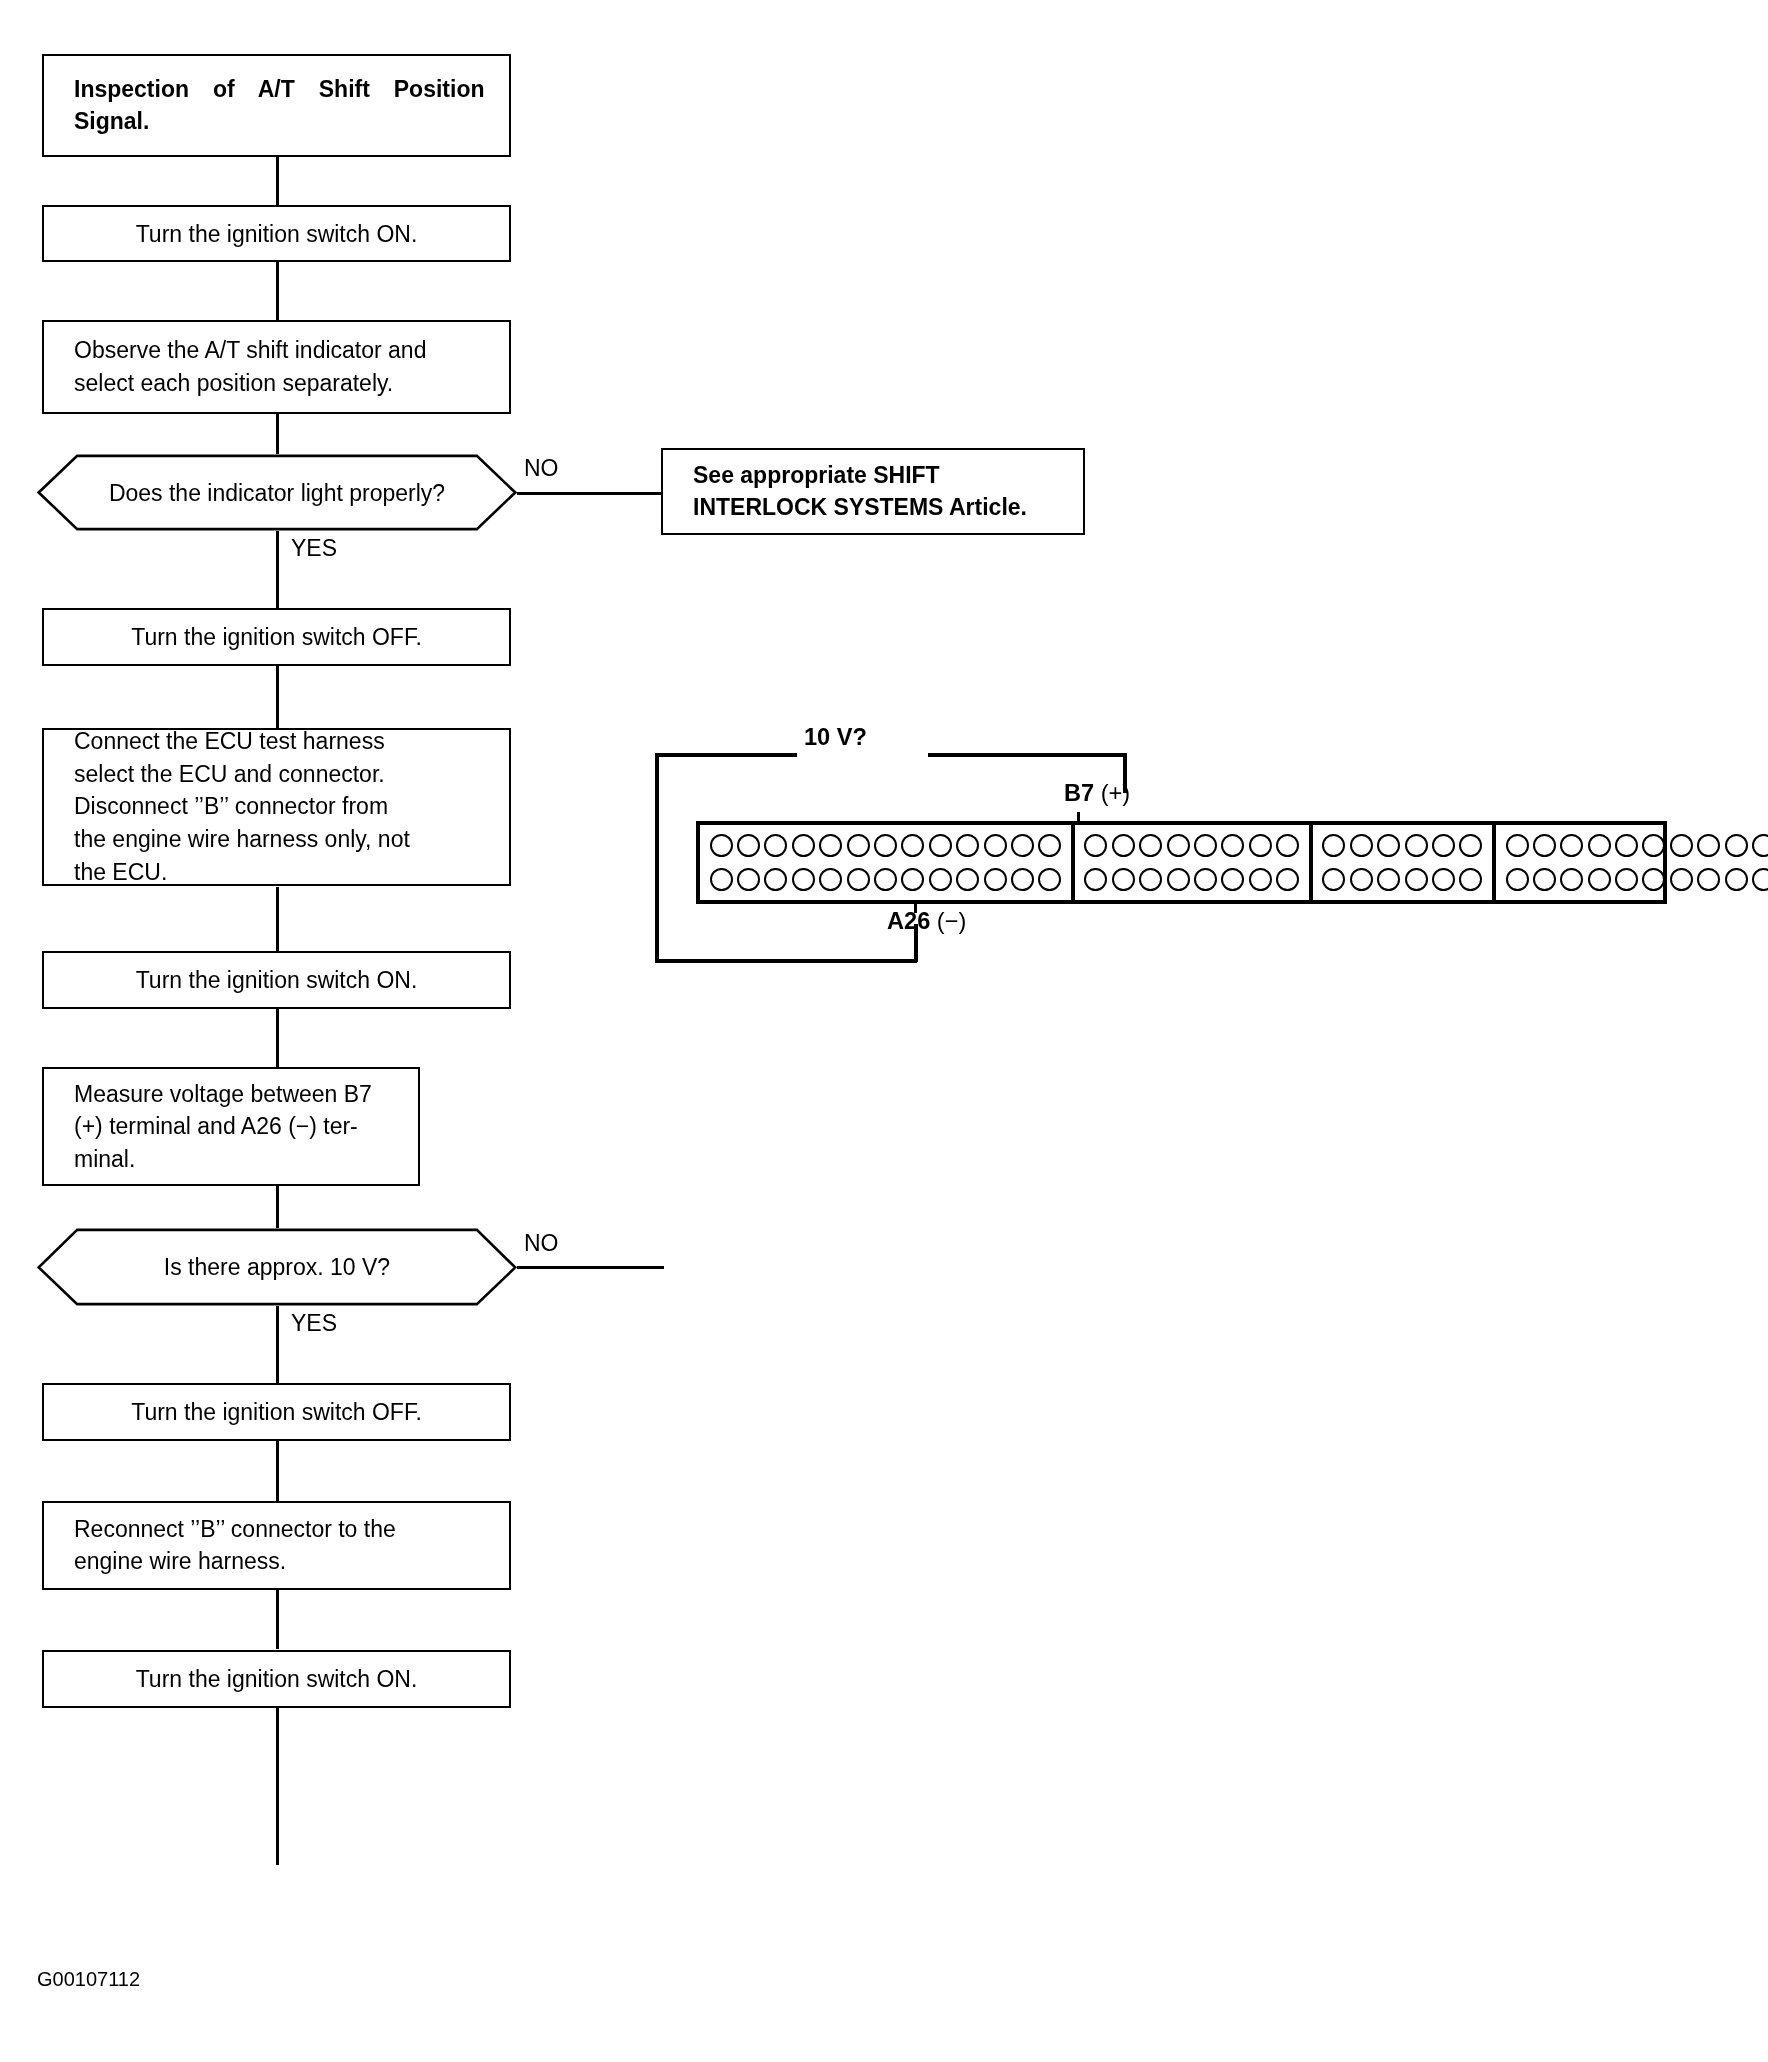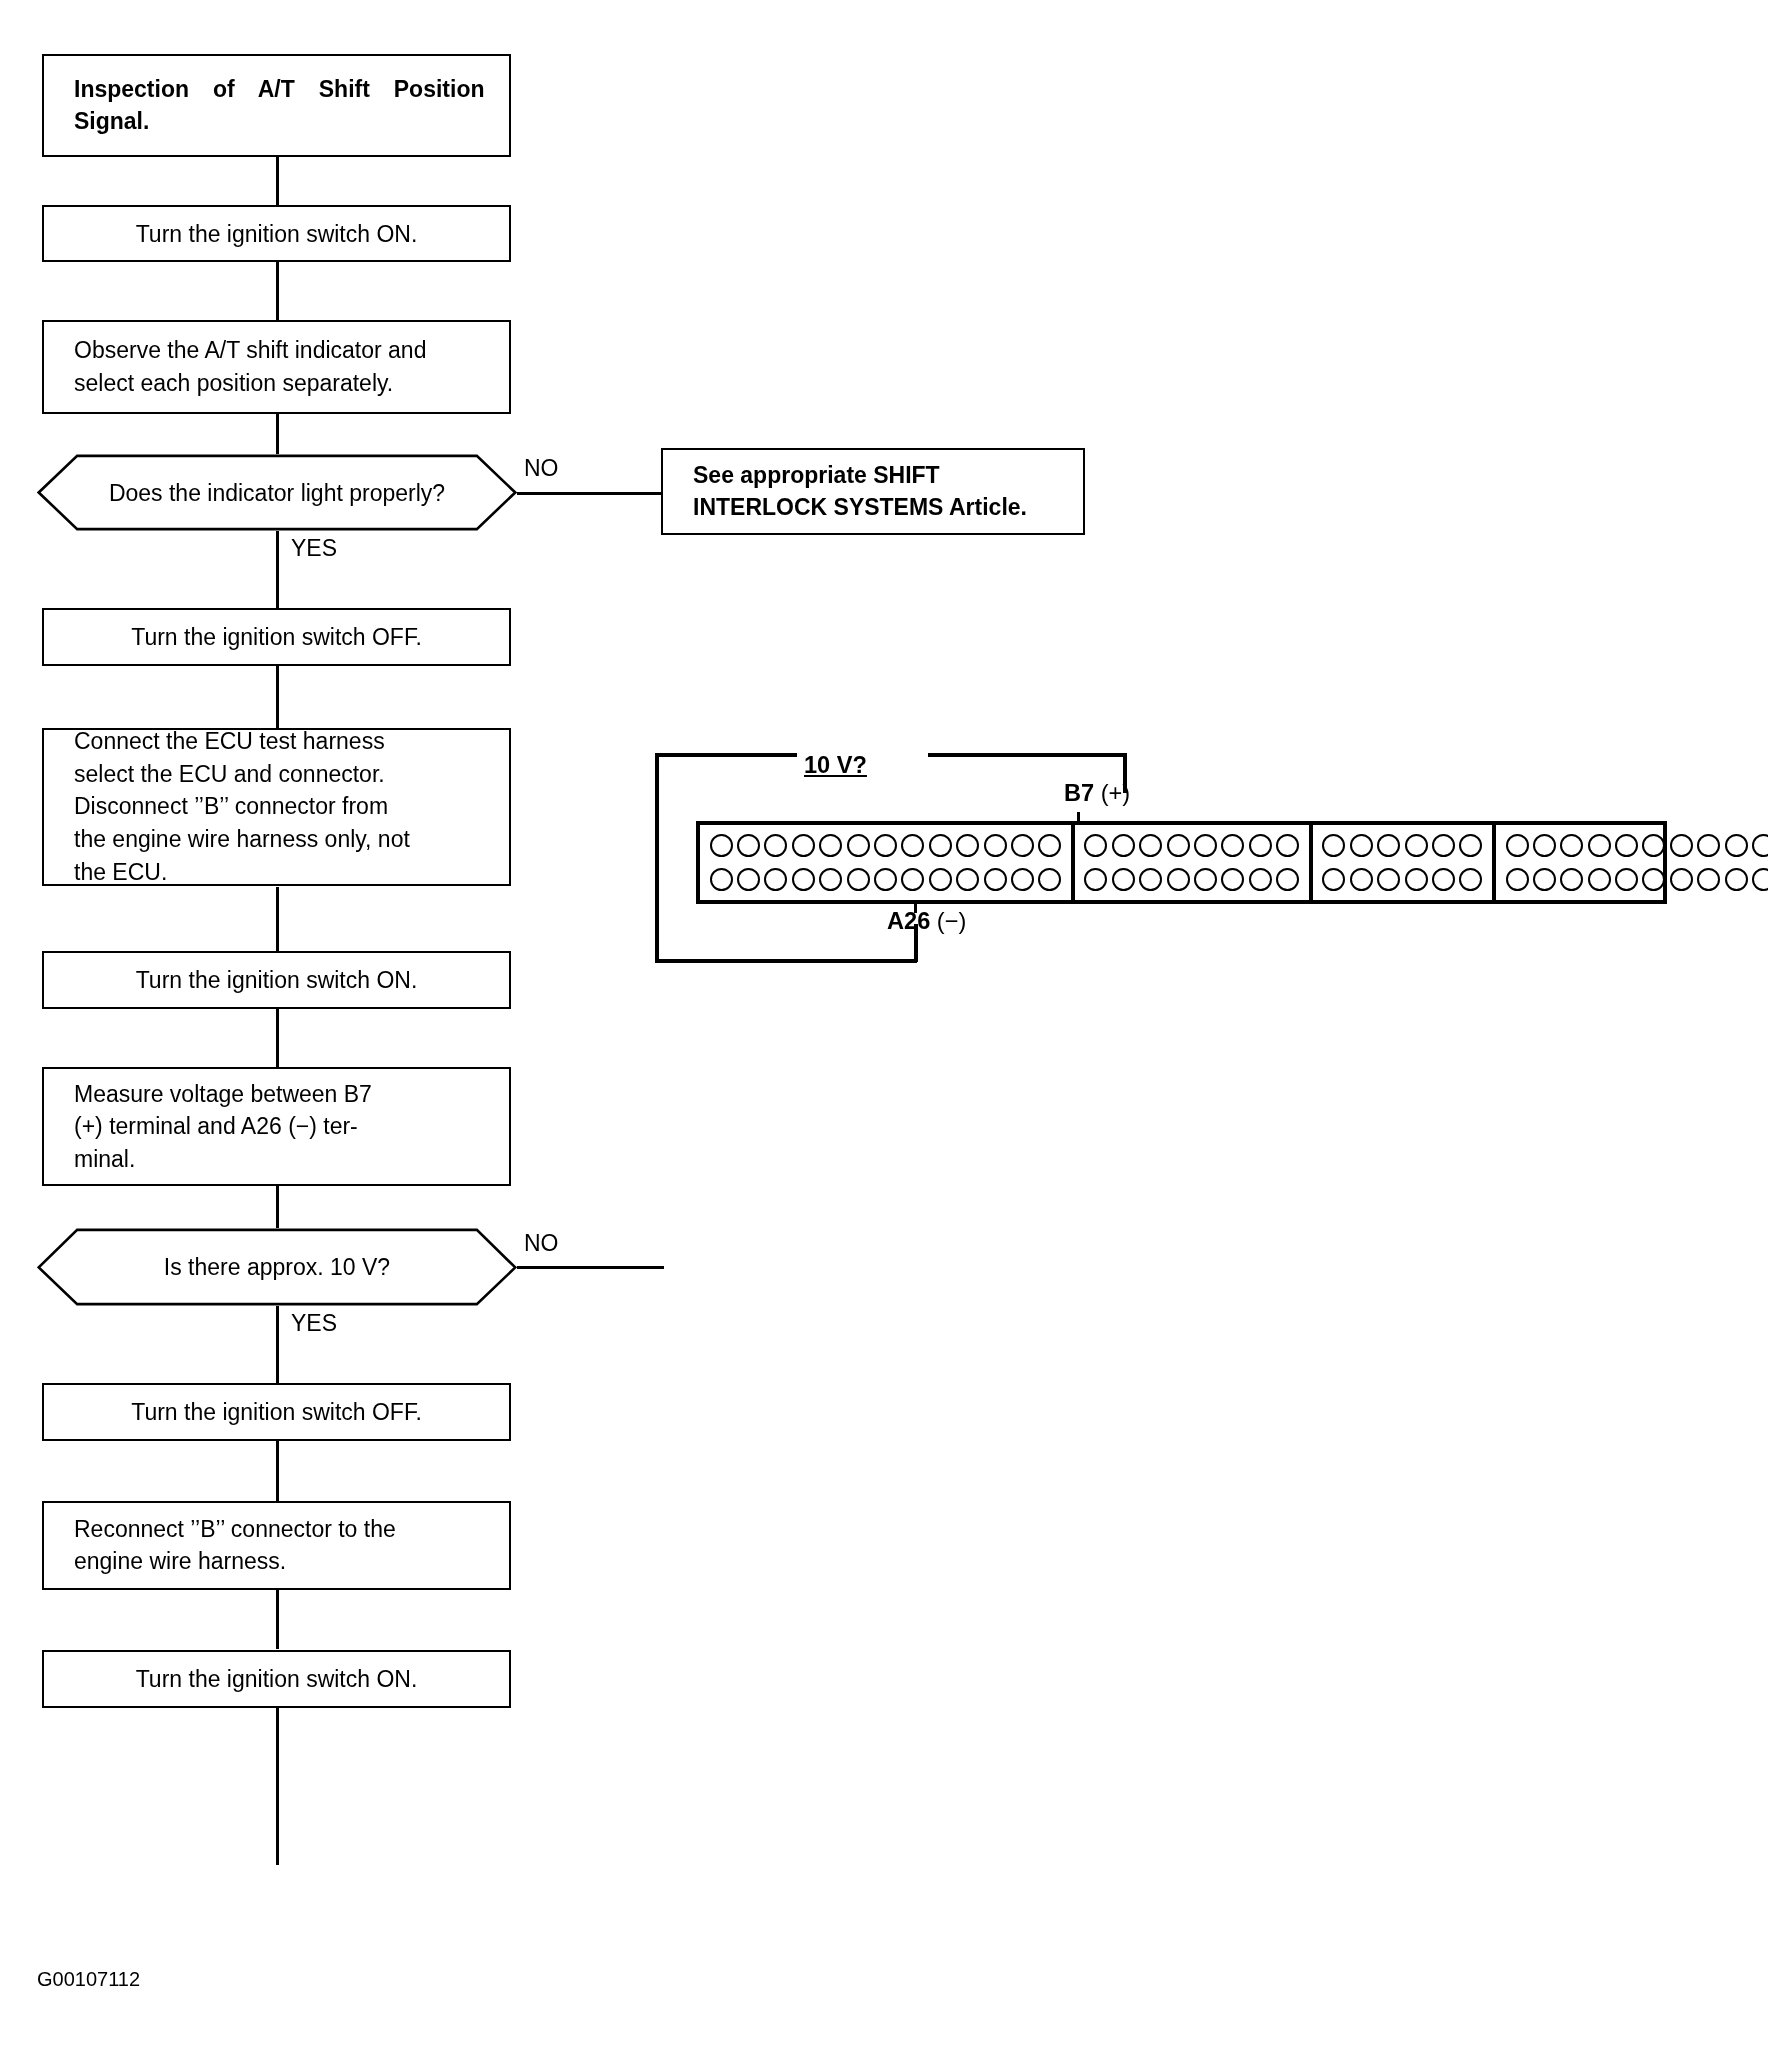--- a/index.html
+++ b/index.html
@@ -107,21 +107,21 @@
       <span>Disconnect ’’B’’  connector  from</span><br>
       <span>the engine wire harness only, not</span><br>
       <span>the ECU.</span>
     </div>
   </div>
 
   <div class="box ctr" style="left:42px;top:951px;width:469px;height:58px;">
     <div class="txt">Turn the ignition switch ON.</div>
   </div>
 
-  <div class="box" style="left:42px;top:1067px;width:469px;height:119px;">
+  <div class="box" style="left:42px;top:1067px;width:378px;height:119px;">
     <div class="txt">
       <span>Measure   voltage   between   B7</span><br>
       <span>(+)  terminal  and  A26  (−)  ter-</span><br>
       <span>minal.</span>
     </div>
   </div>
 
   <div class="hex" style="left:37px;top:1228px;width:480px;height:78px;">
     <svg width="480" height="78" viewBox="0 0 550 89">
       <polygon points="46,2 504,2 548,45 504,87 46,87 2,45" fill="#fff" stroke="#000" stroke-width="3"></polygon>
@@ -156,21 +156,21 @@
 
     <div class="seg-v" style="left:0;top:0;height:210px;"></div>
 
     <div class="seg-v" style="left:468px;top:0;height:40px;"></div>
 
     <div class="seg-h" style="left:0;top:206px;width:262px;"></div>
 
     <div class="seg-v" style="left:259px;top:171px;height:38px;"></div>
   </div>
 
-  <span class="plab" style="left:804px;top:752px;text-decoration:underline;">
+  <span class="plab" style="left:804px;top:724px;">
     <span>10 V?</span>
   </span>
 
   <span class="plab" style="left:1064px;top:780px;">
     <span>B7</span>
     <span class="sub">(+)</span>
   </span>
   <div class="lead" style="left:1077px;top:812px;height:49px;"></div>
 
   <span class="plab" style="left:887px;top:908px;">

